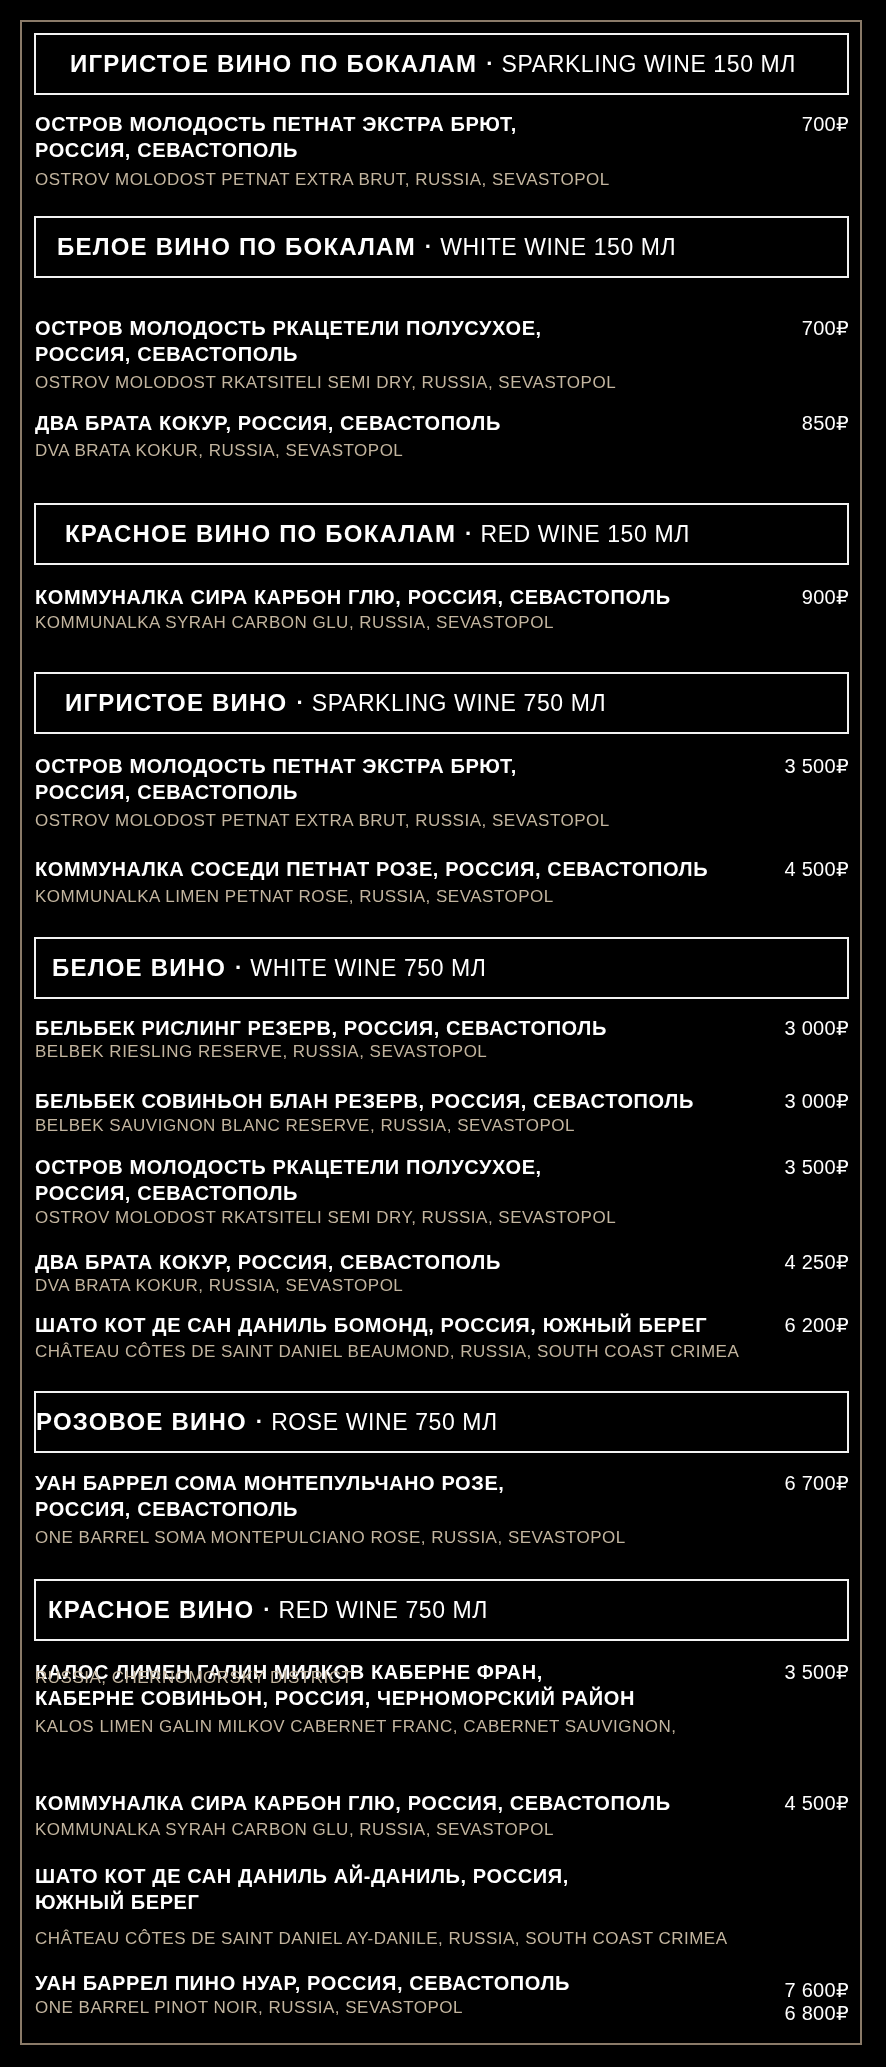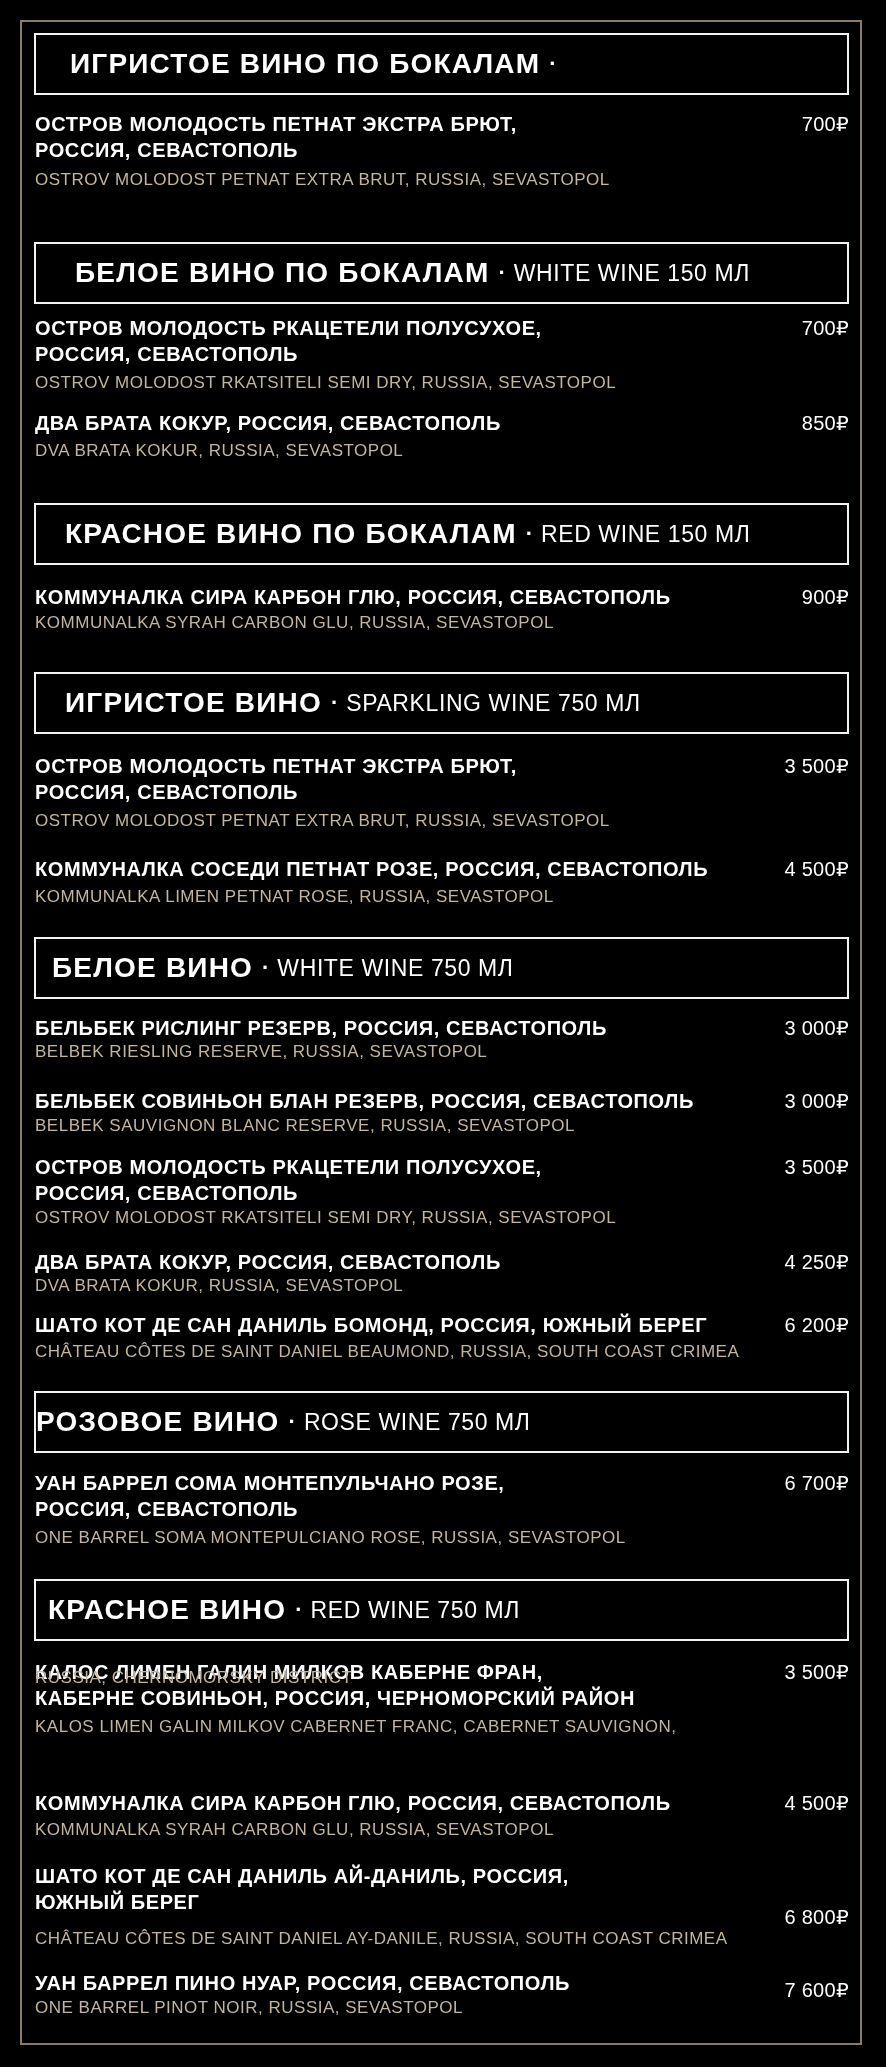--- a/index.html
+++ b/index.html
@@ -3,47 +3,48 @@
 <meta charset="utf-8">
 <style>
   html, body { margin: 0; padding: 0; background: #000; }
   body { width: 886px; height: 2067px; position: relative; overflow: hidden;
          font-family: "Liberation Sans", "DejaVu Sans", sans-serif; color: #fff; }
   .frame { position: absolute; left: 20px; top: 20px; width: 842px; height: 2025px;
            border: 2px solid #8a7a68; box-sizing: border-box; }
   .hdr { position: absolute; left: 34px; width: 815px; height: 62px;
          border: 2px solid #f2f2f2; box-sizing: border-box;
          display: flex; align-items: center; white-space: nowrap; }
-  .hdr .ru { font-weight: bold; font-size: 28px; letter-spacing: 1.2px; color: #fff; text-align: center; }
+  .hdr .ru { font-weight: bold; font-size: 24px; letter-spacing: 1.2px; color: #fff; text-align: center; }
   .hdr .dot { font-size: 22px; color: #fff; margin: 0 8px 0 9px; font-weight: bold; }
   .hdr .en { font-size: 23px; color: #fff; letter-spacing: 0.6px; font-weight: normal; }
   .name { position: absolute; left: 35px; font-weight: bold; font-size: 20px; line-height: 26px;
           letter-spacing: 0.6px; color: #fff; white-space: nowrap; text-align: right; }
   .sub { position: absolute; left: 35px; font-size: 17px; line-height: 24px; letter-spacing: 0.5px;
          color: #c3b59f; white-space: nowrap; }
   .price { position: absolute; right: 37px; font-size: 20px; line-height: 26px; color: #fff;
            white-space: nowrap; letter-spacing: 0.3px; }
 </style>
 </head>
 <body>
 
 <div class="frame"></div>
 
 <div class="hdr" style="top:33px;padding-left:34px">
   <span class="ru">ИГРИСТОЕ ВИНО ПО БОКАЛАМ</span>
   <span class="dot">·</span>
+  <span class="en">SPARKLING WINE 150 МЛ</span>
 </div>
 <div>
   <div class="name" style="top:111px">ОСТРОВ МОЛОДОСТЬ ПЕТНАТ ЭКСТРА БРЮТ,</div>
   <div class="name" style="top:137px">РОССИЯ, СЕВАСТОПОЛЬ</div>
   <div class="sub" style="top:168px">OSTROV MOLODOST PETNAT EXTRA BRUT, RUSSIA, SEVASTOPOL</div>
   <div class="price" style="top:111px">700₽</div>
 </div>
 
-<div class="hdr" style="top:242px;padding-left:39px">
+<div class="hdr" style="top:216px;padding-left:21px">
   <span class="ru">БЕЛОЕ ВИНО ПО БОКАЛАМ</span>
   <span class="dot">·</span>
   <span class="en">WHITE WINE 150 МЛ</span>
 </div>
 <div>
   <div class="name" style="top:315px">ОСТРОВ МОЛОДОСТЬ РКАЦЕТЕЛИ ПОЛУСУХОЕ,</div>
   <div class="name" style="top:341px">РОССИЯ, СЕВАСТОПОЛЬ</div>
   <div class="sub" style="top:371px">OSTROV MOLODOST RKATSITELI SEMI DRY, RUSSIA, SEVASTOPOL</div>
   <div class="price" style="top:315px">700₽</div>
 </div>
@@ -139,19 +140,19 @@
 </div>
 <div>
   <div class="name" style="top:1790px">КОММУНАЛКА СИРА КАРБОН ГЛЮ, РОССИЯ, СЕВАСТОПОЛЬ</div>
   <div class="sub" style="top:1818px">KOMMUNALKA SYRAH CARBON GLU, RUSSIA, SEVASTOPOL</div>
   <div class="price" style="top:1790px">4 500₽</div>
 </div>
 <div>
   <div class="name" style="top:1863px">ШАТО КОТ ДЕ САН ДАНИЛЬ АЙ-ДАНИЛЬ, РОССИЯ,</div>
   <div class="name" style="top:1889px">ЮЖНЫЙ БЕРЕГ</div>
   <div class="sub" style="top:1927px">CHÂTEAU CÔTES DE SAINT DANIEL AY-DANILE, RUSSIA, SOUTH COAST CRIMEA</div>
-  <div class="price" style="top:1904px">6 800₽</div>
+  <div class="price" style="top:2000px">6 800₽</div>
 </div>
 <div>
   <div class="name" style="top:1970px">УАН БАРРЕЛ ПИНО НУАР, РОССИЯ, СЕВАСТОПОЛЬ</div>
   <div class="sub" style="top:1996px">ONE BARREL PINOT NOIR, RUSSIA, SEVASTOPOL</div>
   <div class="price" style="top:1977px">7 600₽</div>
 </div>
 
 </body></html>

